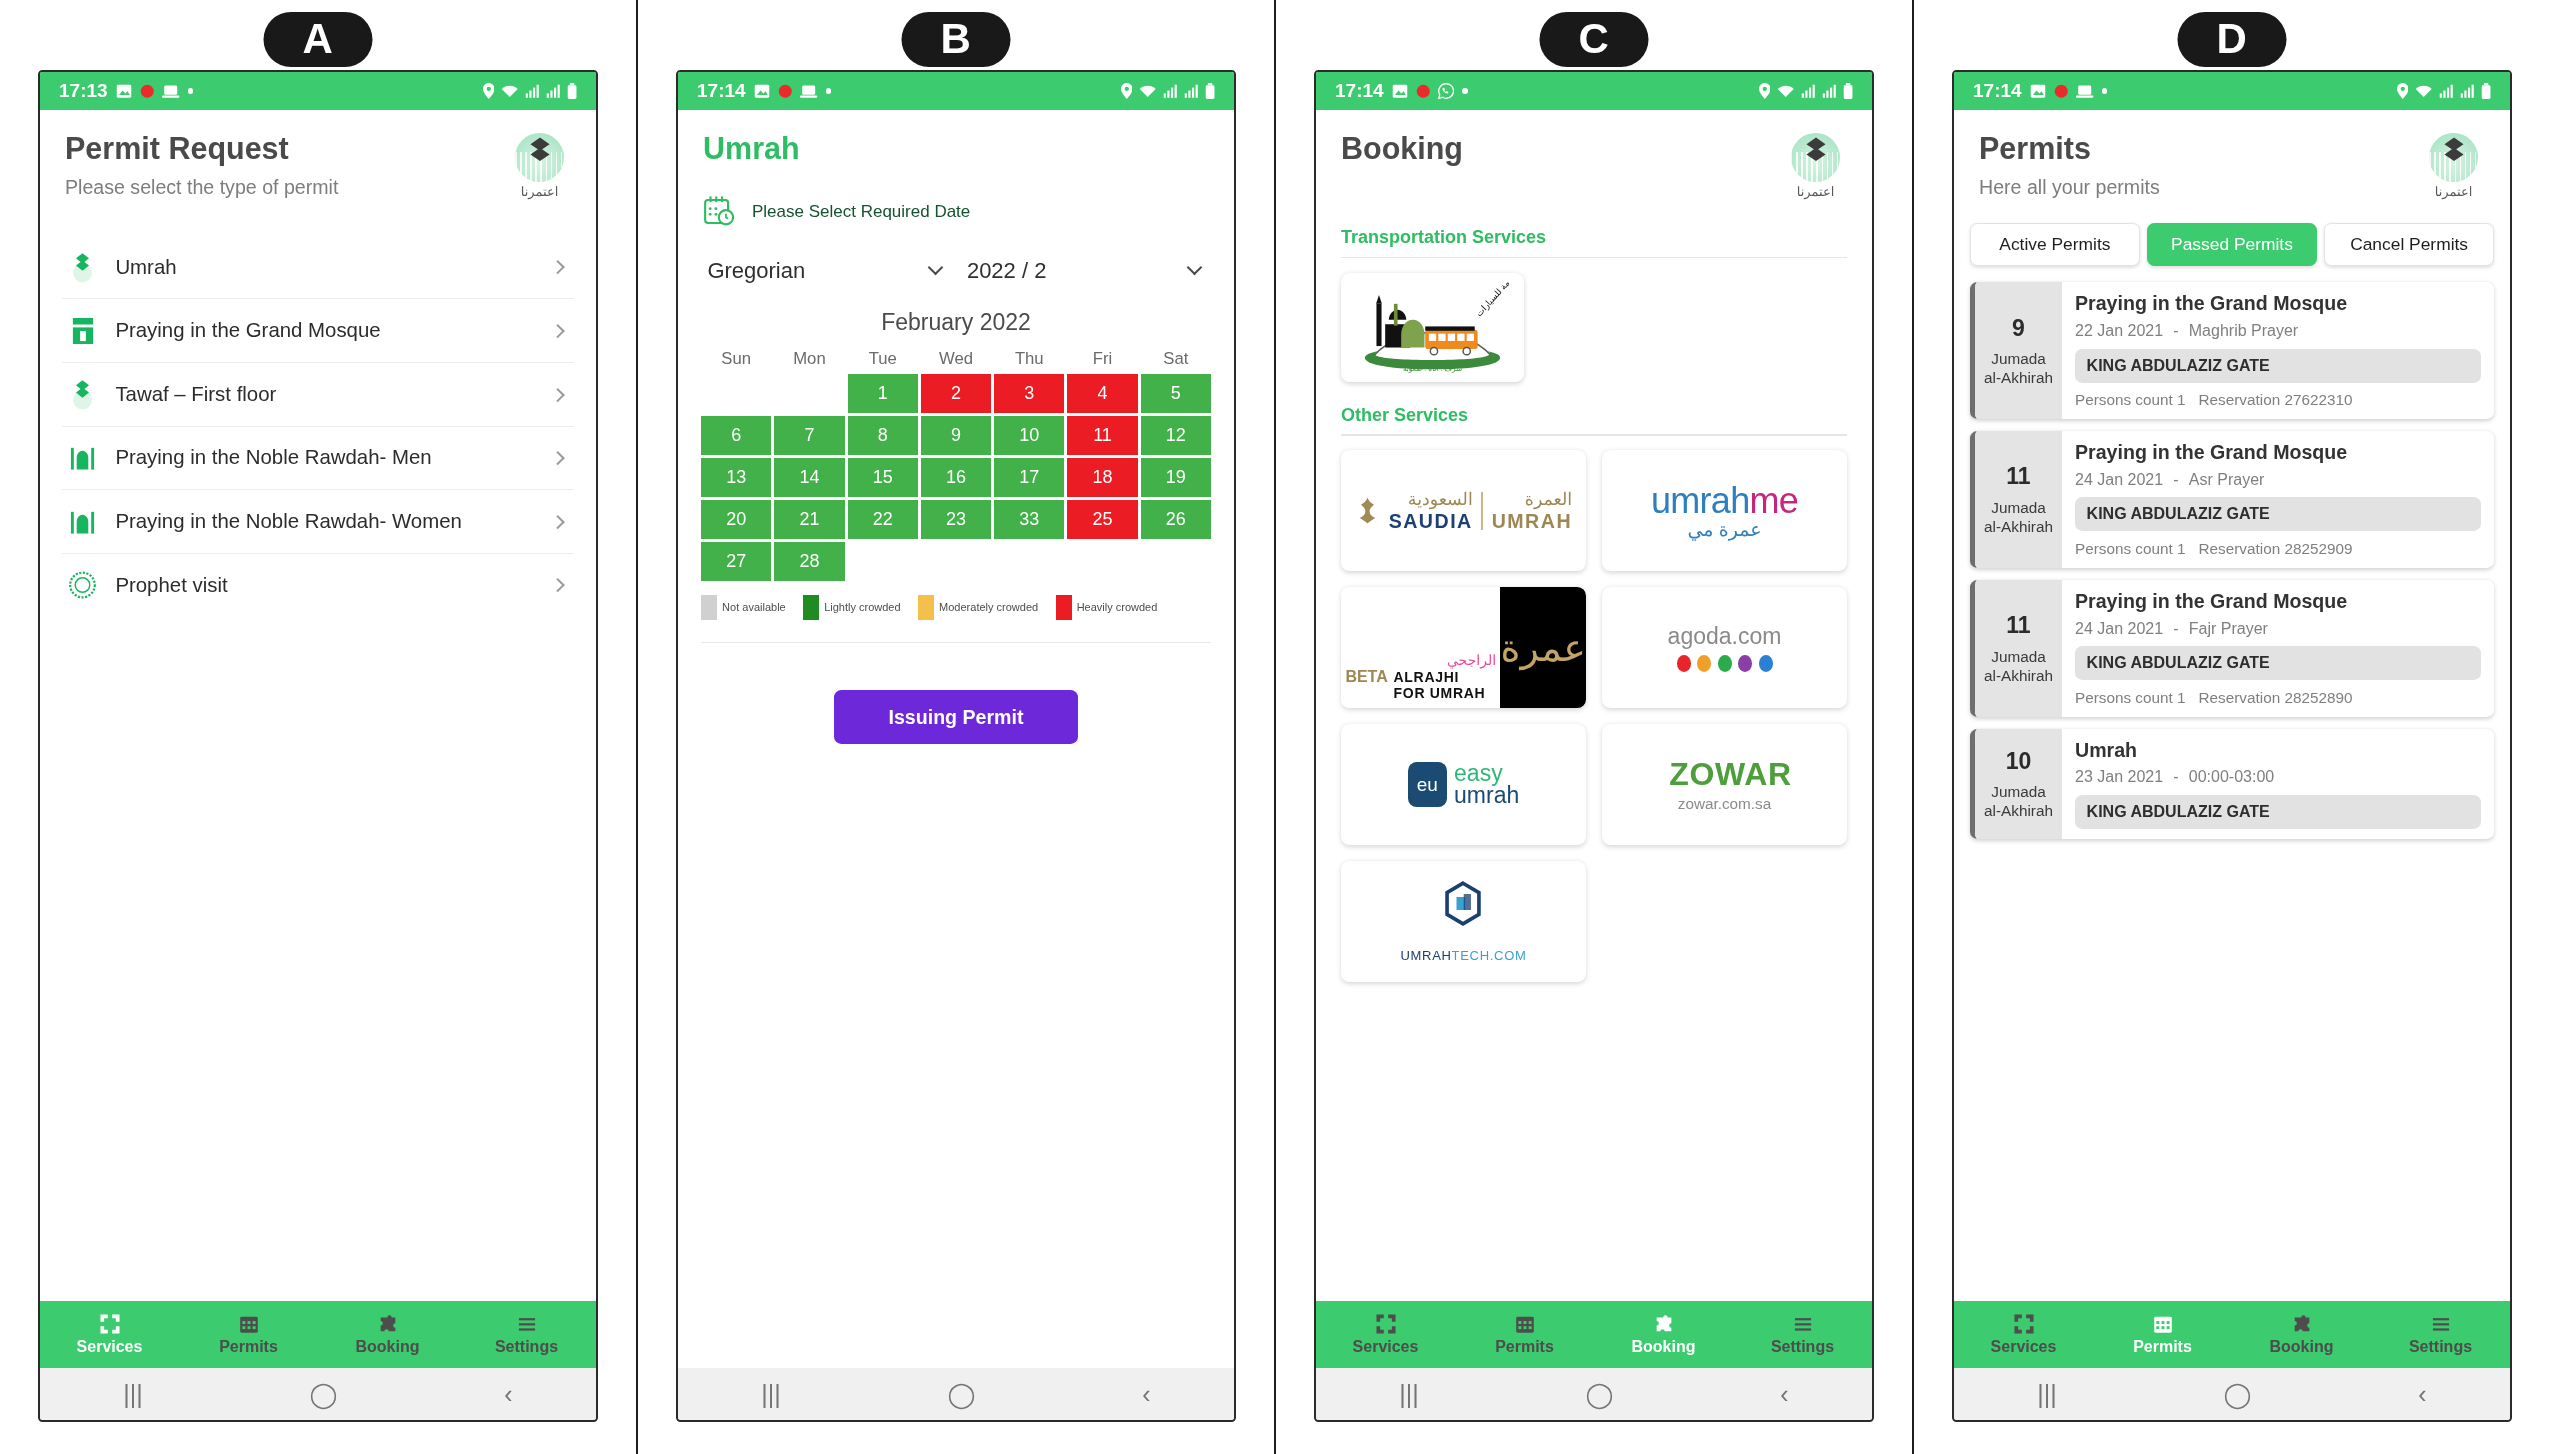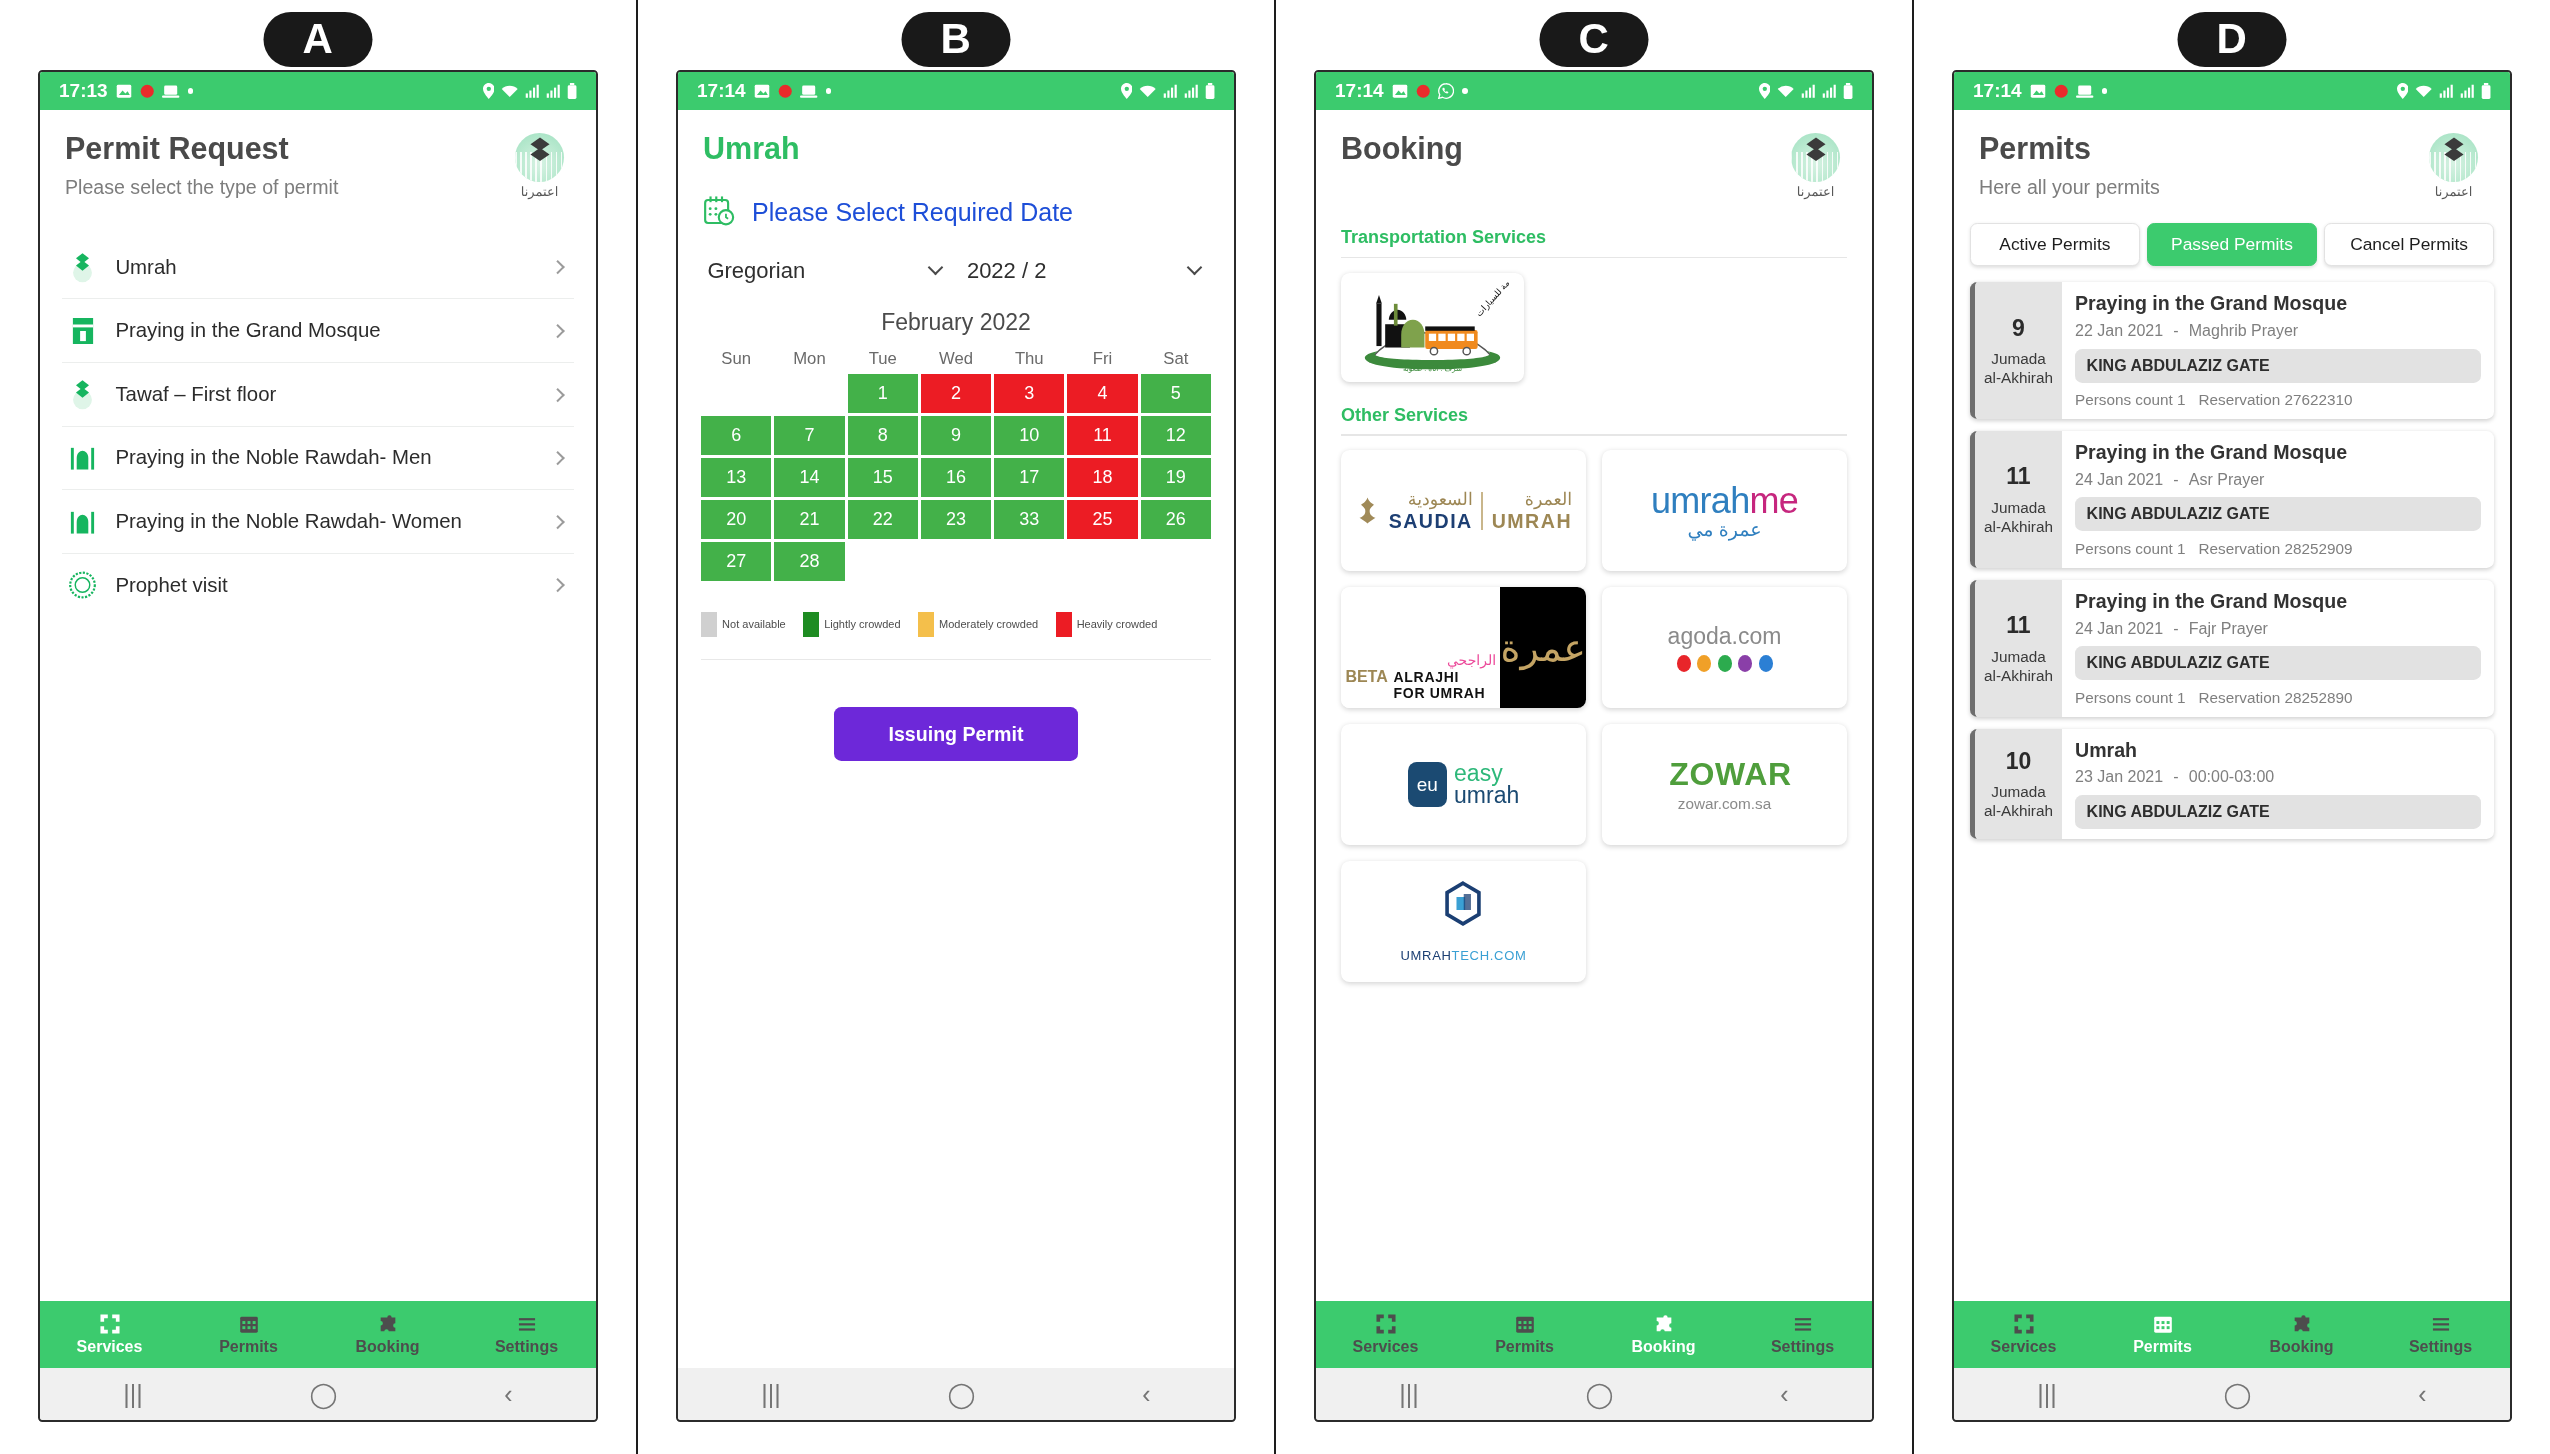--- a/index.html
+++ b/index.html
@@ -152,21 +152,21 @@
     display: flex; align-items: center; justify-content: space-around;
     color: #757575;
   }
   .sysnav span { font-size: 25px; }
 
   
   .dateline {
     display: flex; align-items: center; gap: 16px;
     padding: 4.4px 25px 0 25px; margin-top: 19px;
   }
-  .dateline .ph { font-size: 25px; color: #1d4ed8; }
+  .dateline .ph { font-size: 17px; color: #14532d; }
   .selrow {
     display: flex; padding: 0 25px; margin-top: 25px; gap: 13px;
   }
   .sel {
     flex: 1 1 0;
     display: flex; align-items: center; justify-content: space-between;
     font-size: 22px; color: #2f2f2f; padding: 2.9px 8.7px 2.9px 4.4px;
   }
   .caret {
     width: 11px; height: 11px;
@@ -189,21 +189,21 @@
     height: 39px;
     display: flex; align-items: center; justify-content: center;
     font-size: 18px; color: #ffffff;
   }
   .day.empty { background: transparent; }
   .day.g { background: #43b149; }
   .day.r { background: #ec1c24; }
 
   .legend {
     display: flex; align-items: center; gap: 4.4px;
-    padding: 0 23px; margin-top: 31px;
+    padding: 0 23px; margin-top: 14px;
   }
   .legend .li { display: flex; align-items: center; gap: 5.1px; flex: 0 0 auto; margin-right: 13px; }
   .legend .sw { width: 16px; height: 25px; }
   .legend .lb { font-size: 11px; color: #4d4d4d; }
   .hr { height: 1.5px; background: #e8e8e8; margin: 22px 23px 0 23px; }
   .issue-wrap { display: flex; justify-content: center; margin-top: 47px; }
   .issue-btn {
     background: #6d28d9; color: #ffffff;
     font-size: 19.6px; font-weight: bold;
     padding: 15.3px 54px; border-radius: 7.3px;

